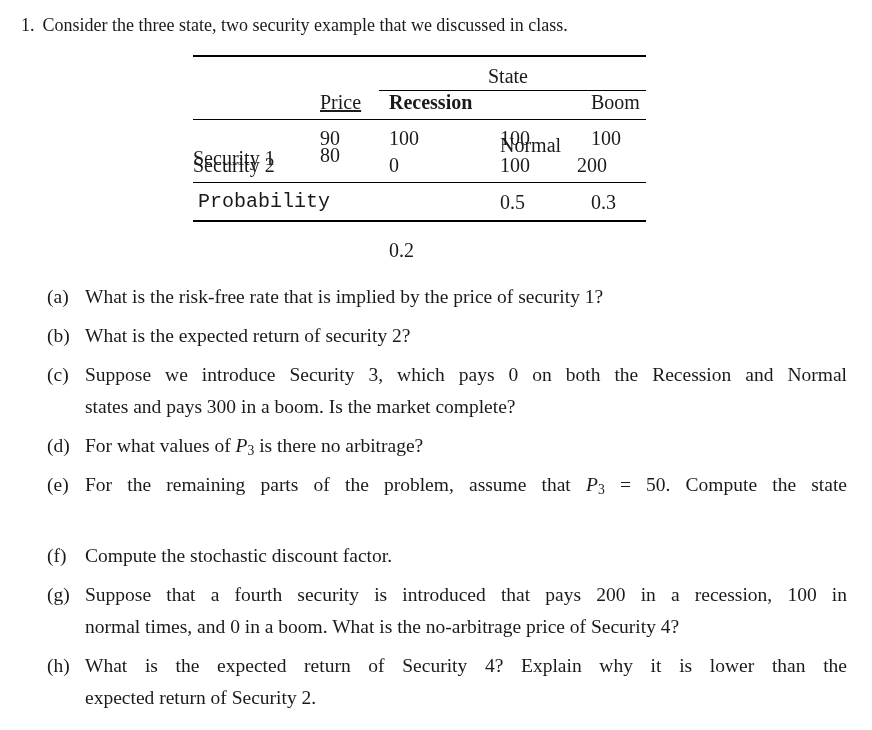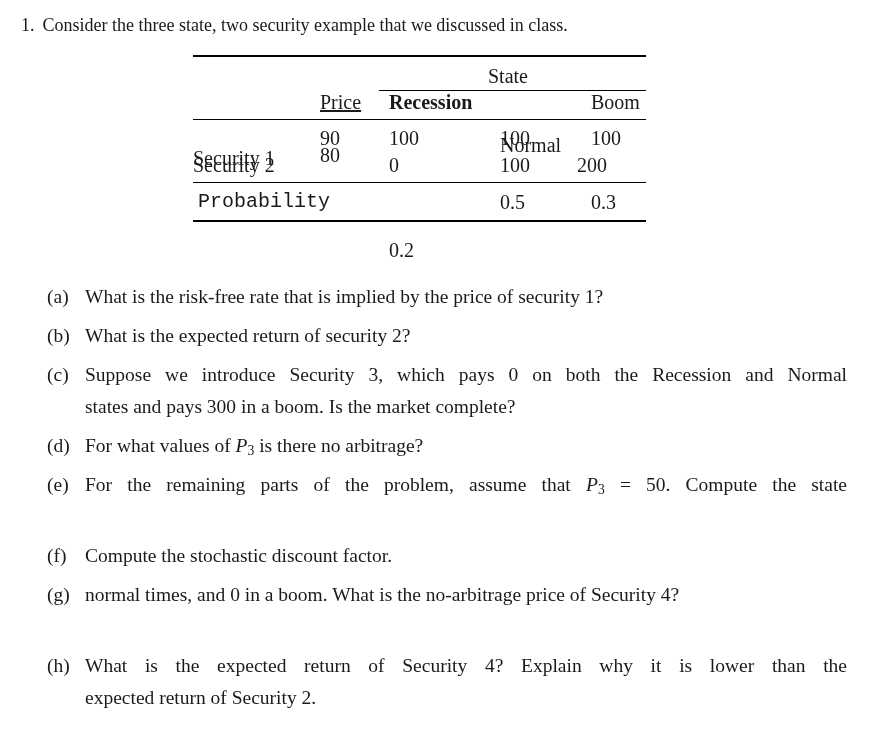--- a/index.html
+++ b/index.html
@@ -98,20 +98,21 @@
   <span class="txt full"><span>For the remaining parts of the problem, assume that </span><i class="m">P</i><sub>3</sub><span> = 50. Compute the state</span></span>
 </div>
 
 <div class="q serif" style="top:540px;">
   <span class="lbl">(f)</span>
   <span class="txt">Compute the stochastic discount factor.</span>
 </div>
 
 <div class="q serif" style="top:579px;">
   <span class="lbl">(g)</span>
+  <span class="txt full">Suppose that a fourth security is introduced that pays 200 in a recession, 100 in</span>
   <span class="txt">normal times, and 0 in a boom. What is the no-arbitrage price of Security 4?</span>
 </div>
 
 <div class="q serif" style="top:650px;">
   <span class="lbl">(h)</span>
   <span class="txt full">What is the expected return of Security 4?  Explain why it is lower than the</span>
   <span class="txt">expected return of Security 2.</span>
 </div>
 
 </body></html>

